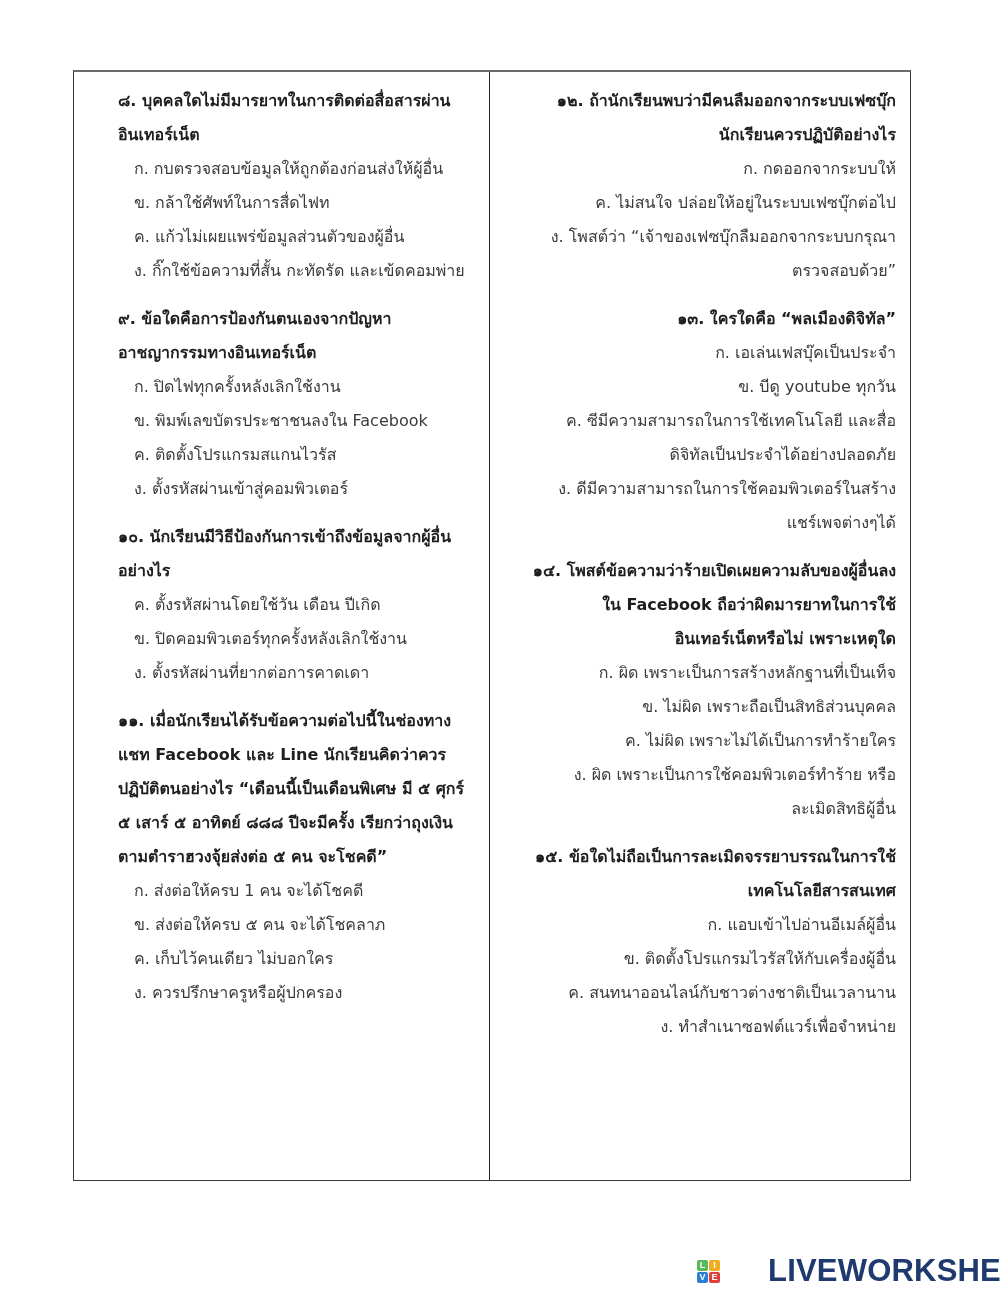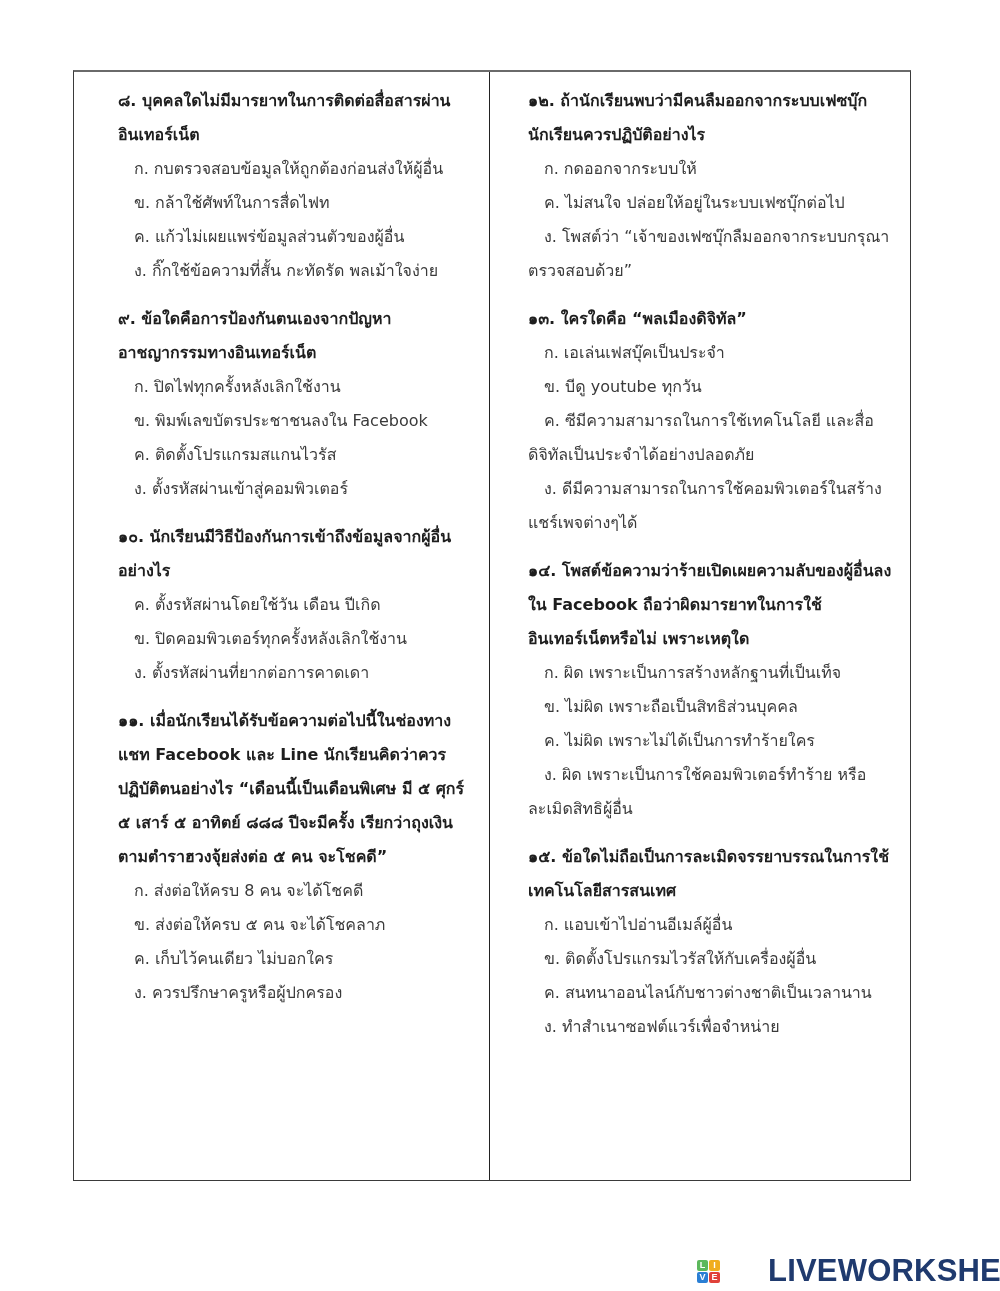--- a/index.html
+++ b/index.html
@@ -31,20 +31,21 @@
       height: 100%;
     }
     .col-left {
       width: 416px;
       border-right: 1.5px solid #222;
       padding: 12px 10px 0 44px;
     }
     .col-right {
       flex: 1;
       padding: 12px 14px 0 38px;
+      text-align: right;
     }
     .question {
       margin-bottom: 14px;
     }
     .q-text {
       font-weight: bold;
       font-size: 16px;
       line-height: 34px;
       color: #1e1e1e;
     }
@@ -95,41 +96,41 @@
 
 <div class="sheet">
 
   <div class="col col-left">
 
     <div class="question">
       <div class="q-text">๘. บุคคลใดไม่มีมารยาทในการติดต่อสื่อสารผ่านอินเทอร์เน็ต</div>
       <div class="opt opt-wrap">ก. กบตรวจสอบข้อมูลให้ถูกต้องก่อนส่งให้ผู้อื่น</div>
       <div class="opt opt-wrap">ข. กล้าใช้ศัพท์ในการสื่ดไฟท</div>
       <div class="opt opt-wrap">ค. แก้วไม่เผยแพร่ข้อมูลส่วนตัวของผู้อื่น</div>
-      <div class="opt opt-wrap">ง. กิ๊กใช้ข้อความที่สั้น กะทัดรัด พลเม้าใจง่าย</div>
+      <div class="opt opt-wrap">ง. กิ๊กใช้ข้อความที่สั้น กะทัดรัด และเข้ดคอมพ่าย</div>
     </div>
 
     <div class="question">
       <div class="q-text">๙. ข้อใดคือการป้องกันตนเองจากปัญหาอาชญากรรมทางอินเทอร์เน็ต</div>
       <div class="opt opt-wrap">ก. ปิดไฟทุกครั้งหลังเลิกใช้งาน</div>
       <div class="opt opt-wrap">ข. พิมพ์เลขบัตรประชาชนลงใน Facebook</div>
       <div class="opt opt-wrap">ค. ติดตั้งโปรแกรมสแกนไวรัส</div>
       <div class="opt opt-wrap">ง. ตั้งรหัสผ่านเข้าสู่คอมพิวเตอร์</div>
     </div>
 
     <div class="question">
       <div class="q-text">๑๐. นักเรียนมีวิธีป้องกันการเข้าถึงข้อมูลจากผู้อื่นอย่างไร</div>
       <div class="opt opt-wrap">ค. ตั้งรหัสผ่านโดยใช้วัน เดือน ปีเกิด</div>
       <div class="opt opt-wrap">ข. ปิดคอมพิวเตอร์ทุกครั้งหลังเลิกใช้งาน</div>
       <div class="opt opt-wrap">ง. ตั้งรหัสผ่านที่ยากต่อการคาดเดา</div>
     </div>
 
     <div class="question">
       <div class="q-text">๑๑. เมื่อนักเรียนได้รับข้อความต่อไปนี้ในช่องทางแชท Facebook และ Line นักเรียนคิดว่าควรปฏิบัติตนอย่างไร “เดือนนี้เป็นเดือนพิเศษ มี ๕ ศุกร์ ๕ เสาร์ ๕ อาทิตย์ ๘๘๘ ปีจะมีครั้ง เรียกว่าถุงเงิน ตามตำราฮวงจุ้ยส่งต่อ ๕ คน จะโชคดี”</div>
-      <div class="opt opt-wrap">ก. ส่งต่อให้ครบ 8 คน จะได้โชคดี</div>
+      <div class="opt opt-wrap">ก. ส่งต่อให้ครบ 1 คน จะได้โชคดี</div>
       <div class="opt opt-wrap">ข. ส่งต่อให้ครบ ๕ คน จะได้โชคลาภ</div>
       <div class="opt opt-wrap">ค. เก็บไว้คนเดียว ไม่บอกใคร</div>
       <div class="opt opt-wrap">ง. ควรปรึกษาครูหรือผู้ปกครอง</div>
     </div>
 
   </div>
 
   <div class="col col-right">
 
     <div class="question">

